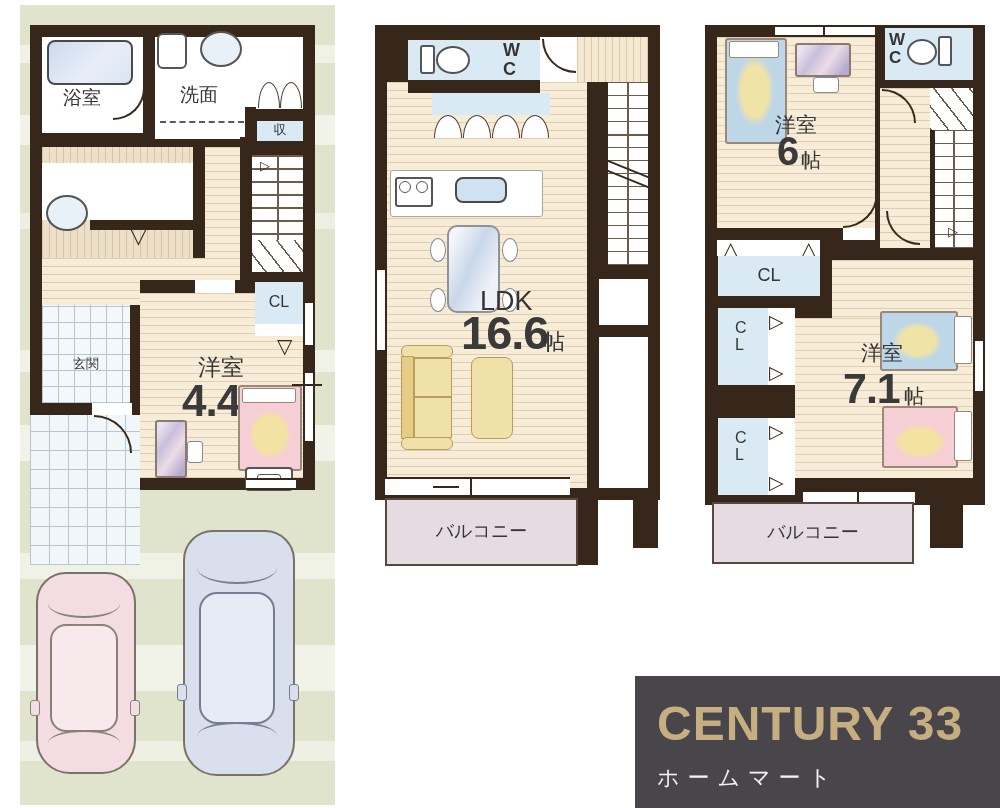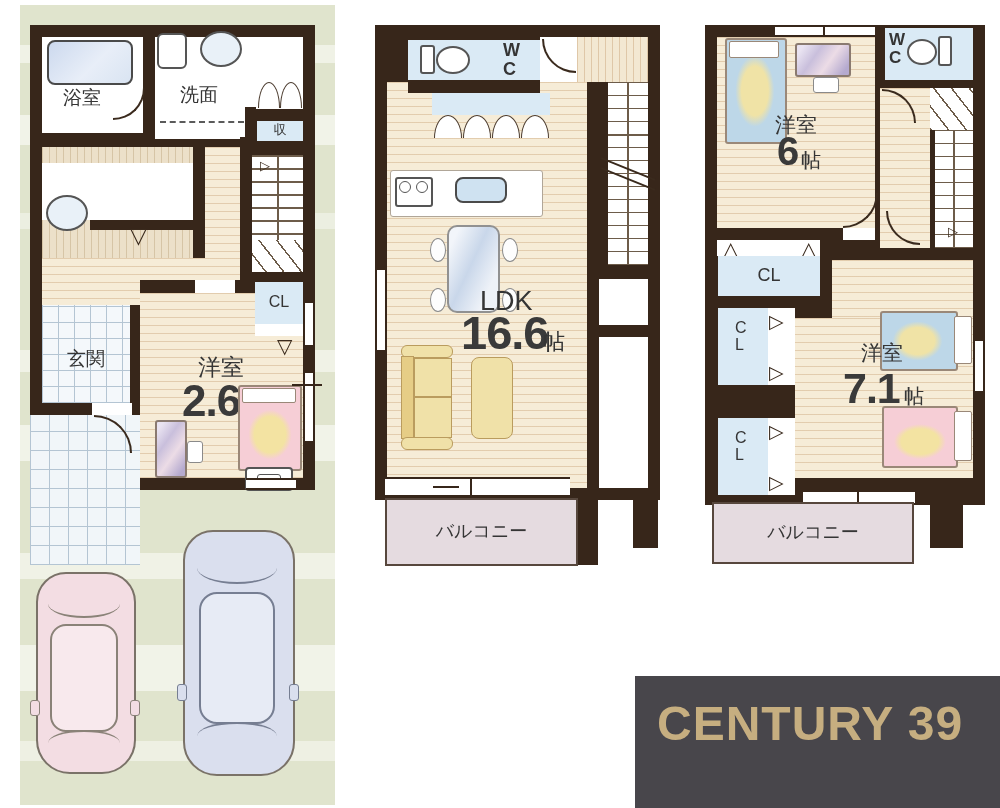--- a/index.html
+++ b/index.html
@@ -111,25 +111,25 @@
     <div class="tri tri-down" style="left:100px;top:200px;font-size:22px;"></div>
 
     <div class="abs wood" style="left:175px;top:122px;width:35px;height:146px;"></div>
     <div class="abs wood" style="left:12px;top:233px;width:198px;height:47px;"></div>
     <div class="abs wall" style="left:110px;top:255px;width:100px;height:13px;"></div>
     <div class="abs white" style="left:165px;top:255px;width:40px;height:13px;"></div>
     <div class="abs arc arc-bl" style="left:165px;top:268px;width:36px;height:36px;"></div>
 
     <div class="abs tile" style="left:12px;top:280px;width:88px;height:98px;"></div>
     <div class="abs wall" style="left:100px;top:280px;width:10px;height:100px;"></div>
-    <div class="lbl ctr" style="left:12px;top:324px;width:88px;font-size:19px;">玄関</div>
+    <div class="lbl ctr" style="left:12px;top:332px;width:88px;font-size:13px;">玄関</div>
 
     <div class="abs wood" style="left:110px;top:268px;width:163px;height:185px;"></div>
     <div class="lbl" style="left:168px;top:330px;font-size:23px;">洋室</div>
-    <div class="lbl num" style="left:152px;top:352px;font-size:44px;">2.6</div>
+    <div class="lbl num" style="left:152px;top:352px;font-size:44px;">4.4</div>
     <div class="lbl" style="left:214px;top:372px;font-size:21px;">帖</div>
     <div class="abs desk" style="left:125px;top:395px;width:32px;height:58px;"></div>
     <div class="abs chair" style="left:157px;top:416px;width:16px;height:22px;"></div>
     <div class="bed bed-pink" style="left:208px;top:360px;width:60px;height:82px;"></div>
     <div class="pillow" style="left:212px;top:363px;width:52px;height:13px;"></div>
     <div class="abs fixture" style="left:215px;top:442px;width:48px;height:24px;border-radius:4px;"></div>
     <div class="abs fixture" style="left:227px;top:449px;width:24px;height:10px;border-width:1.5px;"></div>
 
     <div class="abs wall" style="left:213px;top:247px;width:60px;height:10px;"></div>
     <div class="abs blue" style="left:225px;top:257px;width:48px;height:42px;"></div>
@@ -292,16 +292,17 @@
     <div class="abs winv" style="left:268px;top:316px;width:12px;height:50px;"></div>
     <div class="abs winh" style="left:98px;top:465px;width:112px;height:15px;"></div>
     <div class="abs tick" style="left:152px;top:465px;width:2px;height:15px;"></div>
   </div>
 
   <div class="abs balc" style="left:712px;top:502px;width:202px;height:62px;"></div>
   <div class="lbl ctr" style="left:712px;top:523px;width:202px;font-size:18px;">バルコニー</div>
   <div class="abs wall" style="left:930px;top:492px;width:33px;height:56px;"></div>
 
   <div class="abs logo" style="left:635px;top:676px;width:365px;height:132px;padding:20px 0 0 22px;">
-    <div class="brand">CENTURY 39</div>
+    <div class="brand">CENTURY 33</div>
+    <div class="brand-sub">ホームマート</div>
   </div>
 
 </div>
 
 </body></html>

